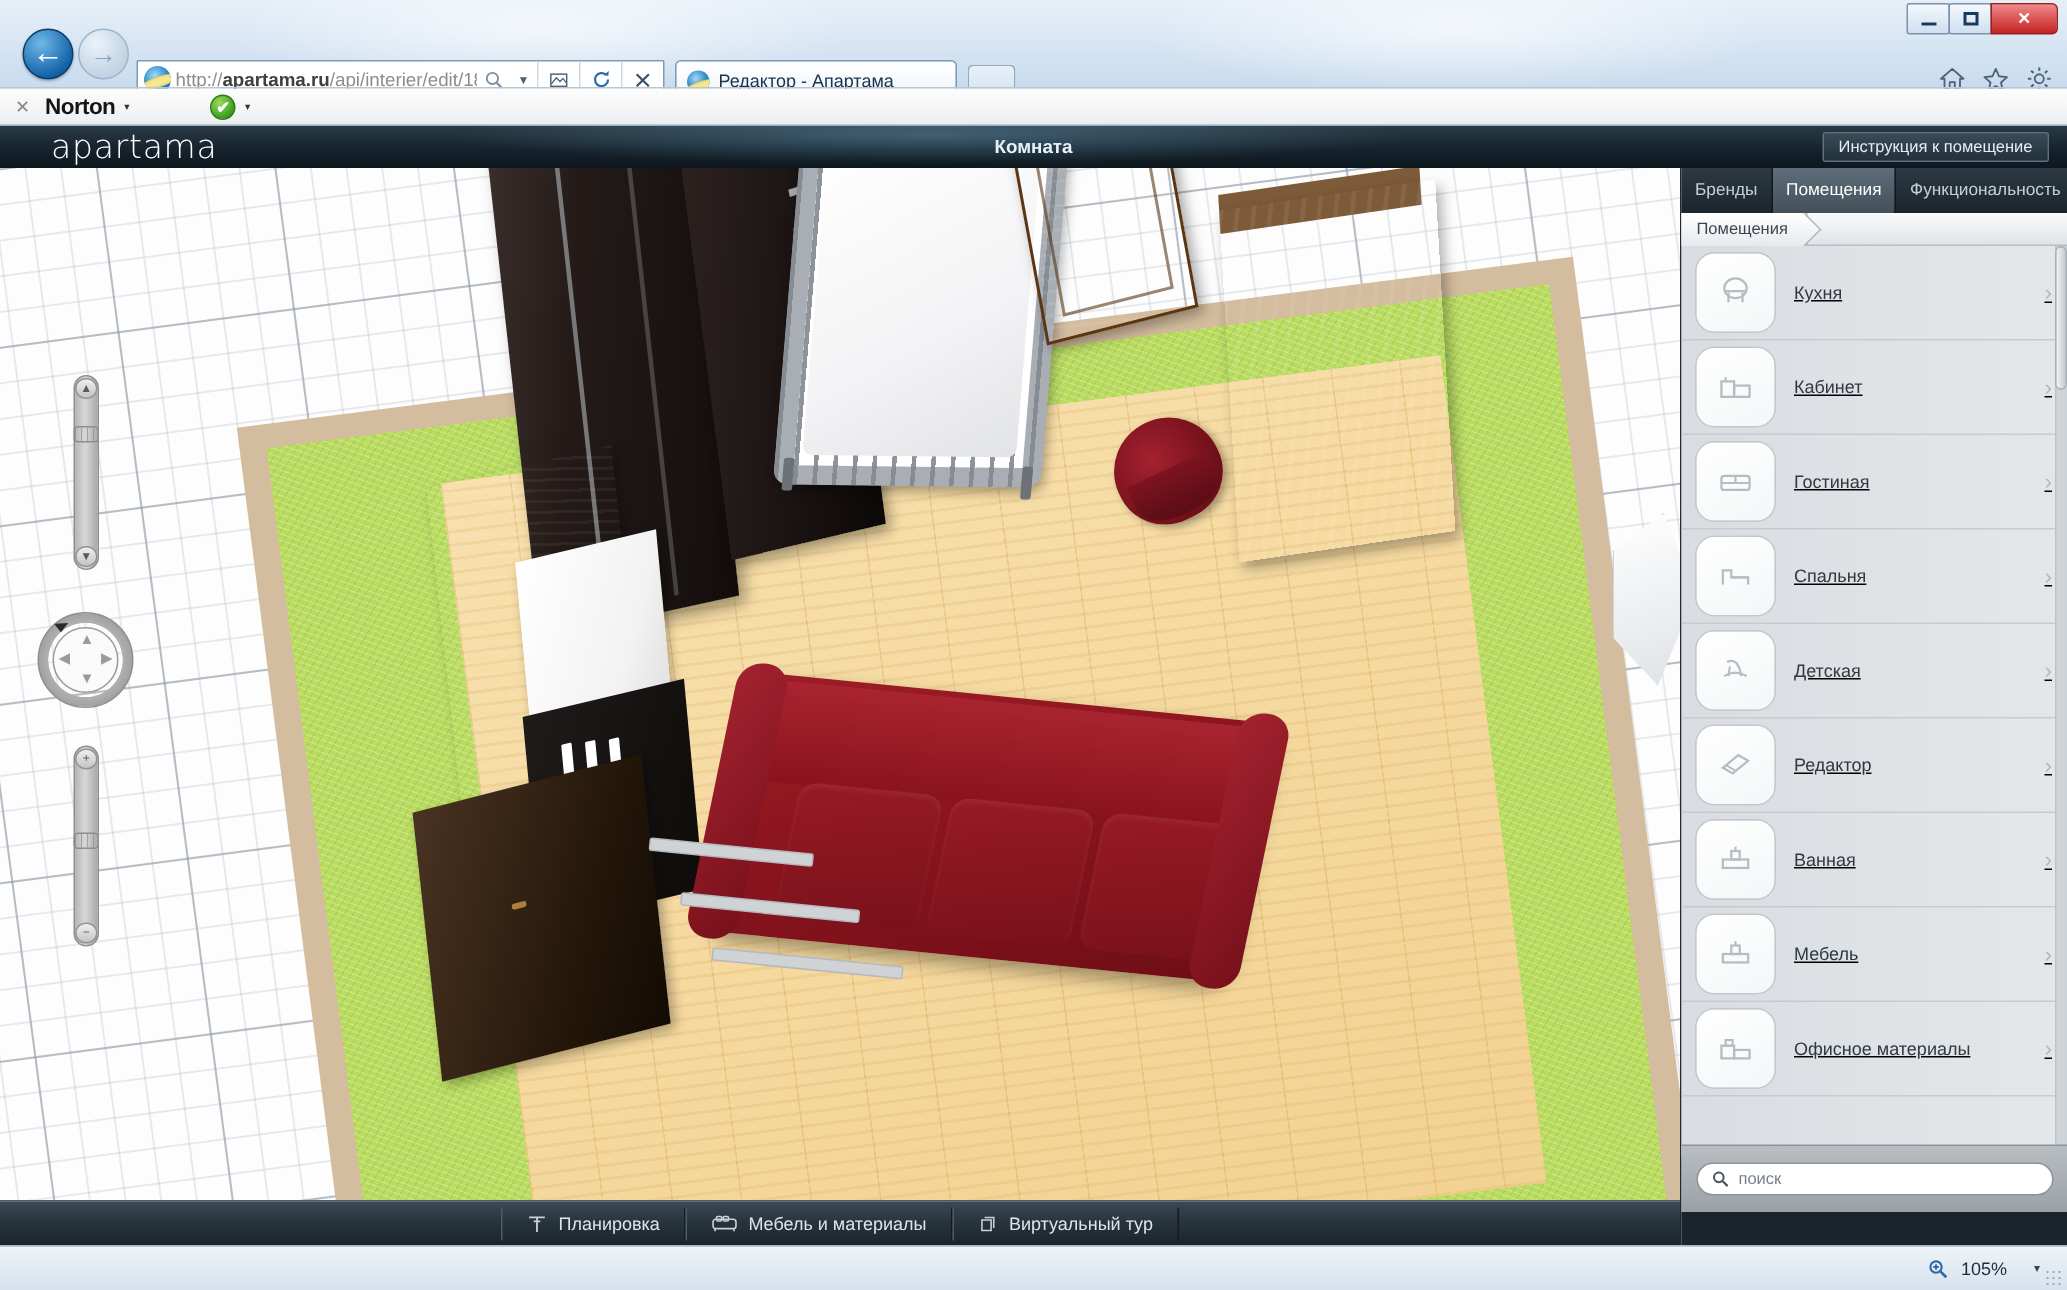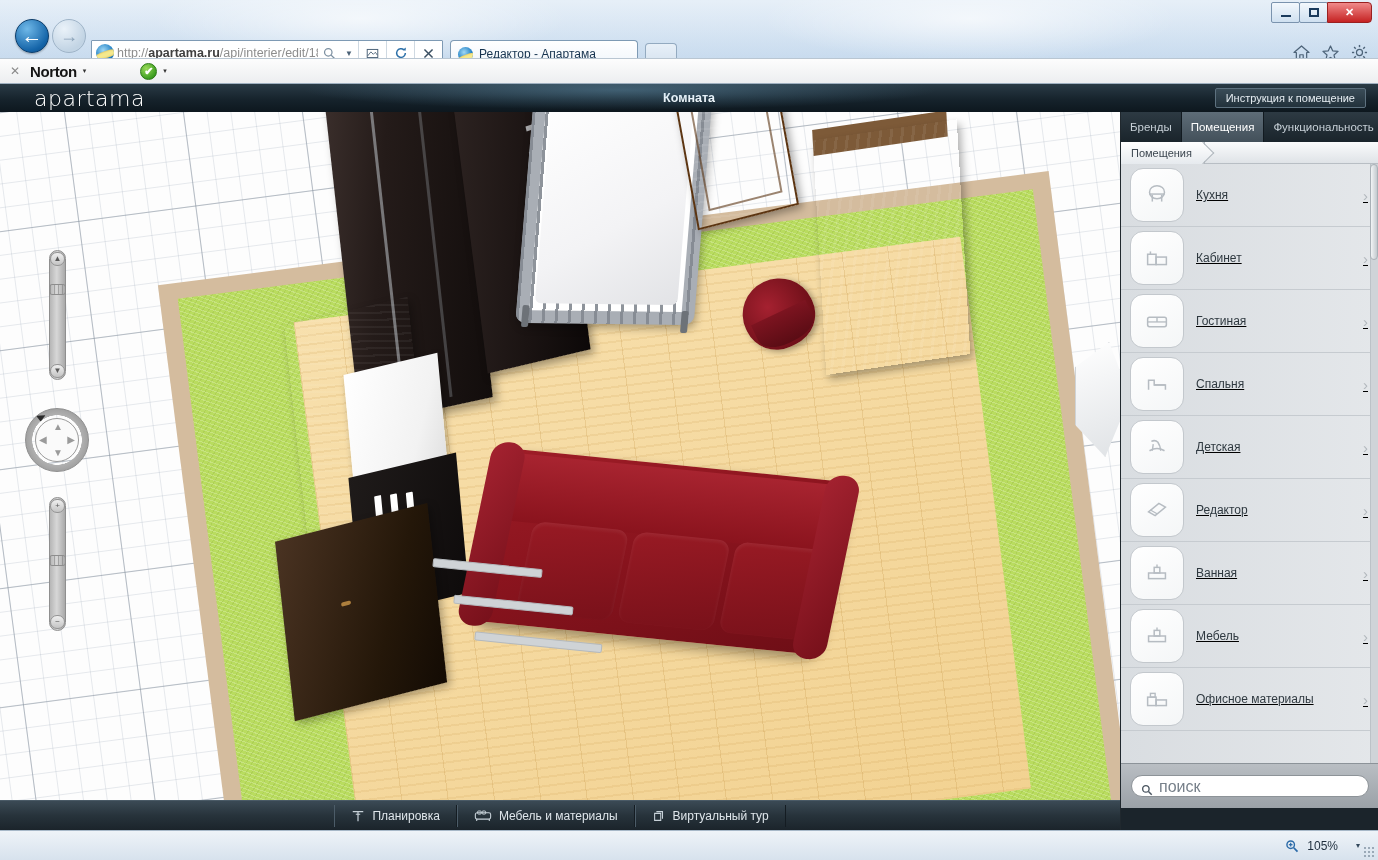--- a/index.html
+++ b/index.html
@@ -483,22 +483,22 @@
   }
   .sb-search-wrap {
     position:absolute; left:0; bottom:22px; width:258px; height:45px;
     background: linear-gradient(180deg,#b9bec3,#9ba1a7);
     display:flex; align-items:center; padding:0 10px;
     border-top:1px solid #8c9399;
   }
   .sb-search {
     flex:1; height:22px; border-radius:11px; background:#fff;
     border:1px solid #8d9398;
-    display:flex; align-items:flex-end; gap:6px; padding-left:9px;
-    font-size:16px; color:#77808a;
+    display:flex; align-items:center; gap:6px; padding-left:9px;
+    font-size:11px; color:#77808a;
   }
   .sb-dark-foot {
     position:absolute; left:0; bottom:0; width:258px; height:22px;
     background:#1b242b;
   }
 
   
   .statusbar {
     position:absolute; left:0; top:830px; width:1378px; height:30px;
     background: linear-gradient(180deg,#eef3f8,#d7e2ed);

